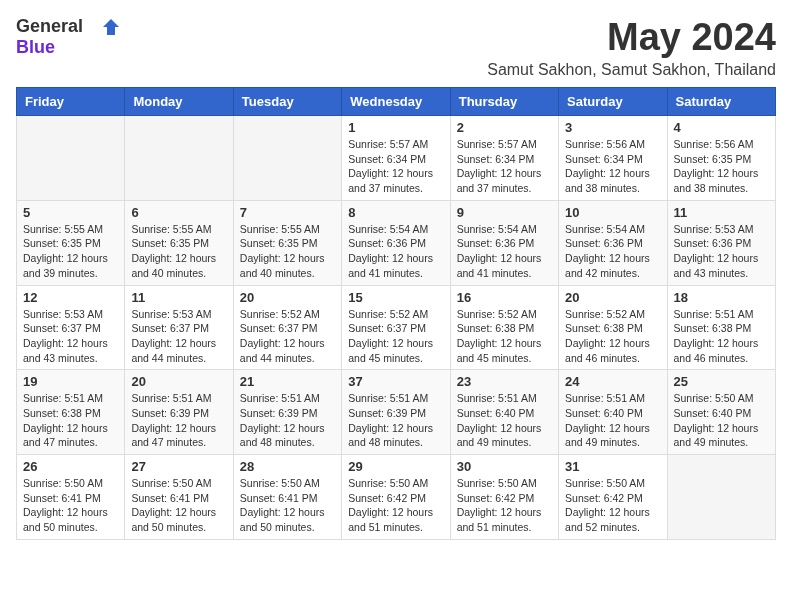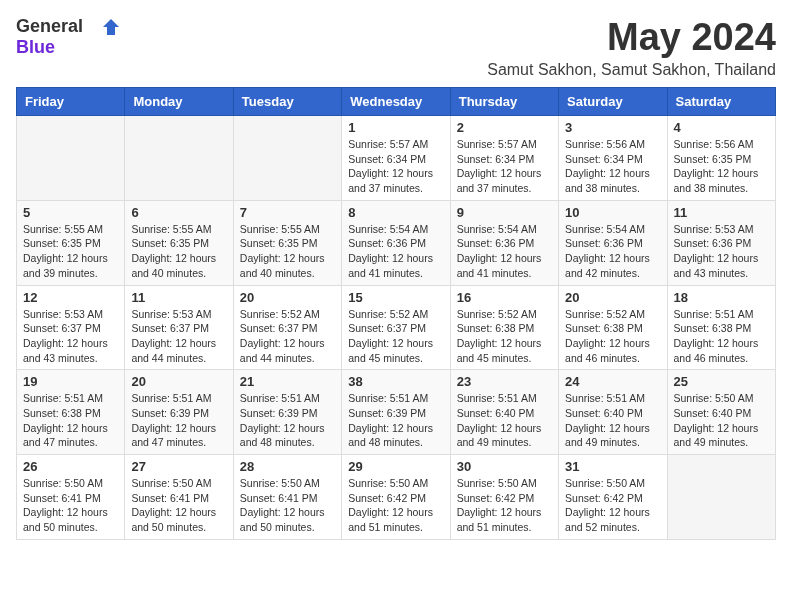--- a/index.html
+++ b/index.html
@@ -252,21 +252,21 @@
 Sunset: 6:39 PM
 Daylight: 12 hours and 47 minutes.</div>
         </td>
         <td>
           <span class="day-num">21</span>
           <div class="day-info" style="white-space: pre-line;">Sunrise: 5:51 AM
 Sunset: 6:39 PM
 Daylight: 12 hours and 48 minutes.</div>
         </td>
         <td>
-          <span class="day-num">38</span>
+          <span class="day-num">37</span>
           <div class="day-info" style="white-space: pre-line;">Sunrise: 5:51 AM
 Sunset: 6:39 PM
 Daylight: 12 hours and 48 minutes.</div>
         </td>
         <td>
           <span class="day-num">23</span>
           <div class="day-info" style="white-space: pre-line;">Sunrise: 5:51 AM
 Sunset: 6:40 PM
 Daylight: 12 hours and 49 minutes.</div>
         </td>

